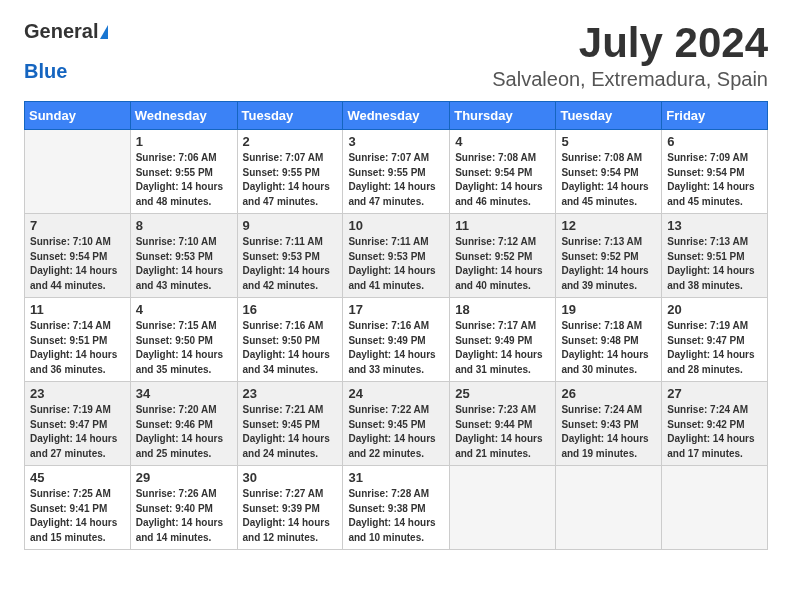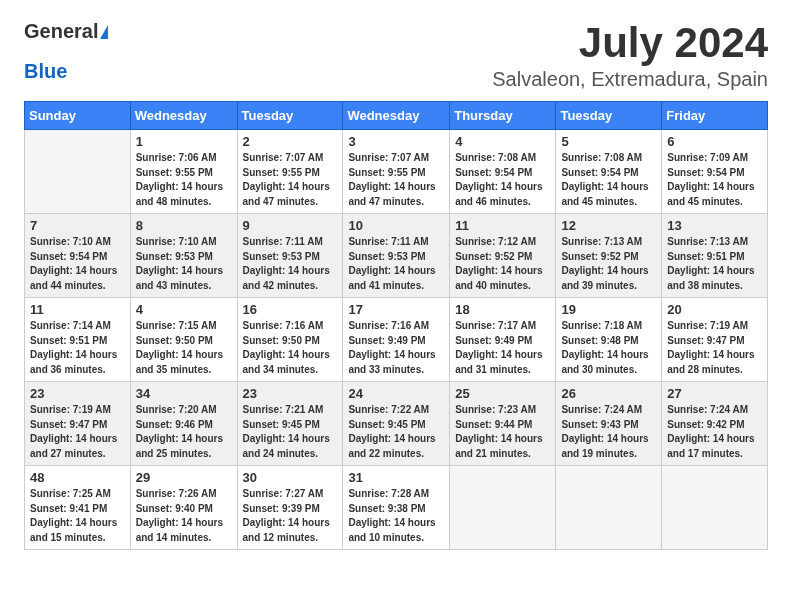--- a/index.html
+++ b/index.html
@@ -243,21 +243,21 @@
           <span class="day-number">26</span>
           <div class="day-info">Sunrise: 7:24 AM<br>Sunset: 9:43 PM<br>Daylight: 14 hours and 19 minutes.</div>
         </td>
         <td>
           <span class="day-number">27</span>
           <div class="day-info">Sunrise: 7:24 AM<br>Sunset: 9:42 PM<br>Daylight: 14 hours and 17 minutes.</div>
         </td>
       </tr>
       <tr>
         <td>
-          <span class="day-number">48</span>
+          <span class="day-number">45</span>
           <div class="day-info">Sunrise: 7:25 AM<br>Sunset: 9:41 PM<br>Daylight: 14 hours and 15 minutes.</div>
         </td>
         <td>
           <span class="day-number">29</span>
           <div class="day-info">Sunrise: 7:26 AM<br>Sunset: 9:40 PM<br>Daylight: 14 hours and 14 minutes.</div>
         </td>
         <td>
           <span class="day-number">30</span>
           <div class="day-info">Sunrise: 7:27 AM<br>Sunset: 9:39 PM<br>Daylight: 14 hours and 12 minutes.</div>
         </td>

